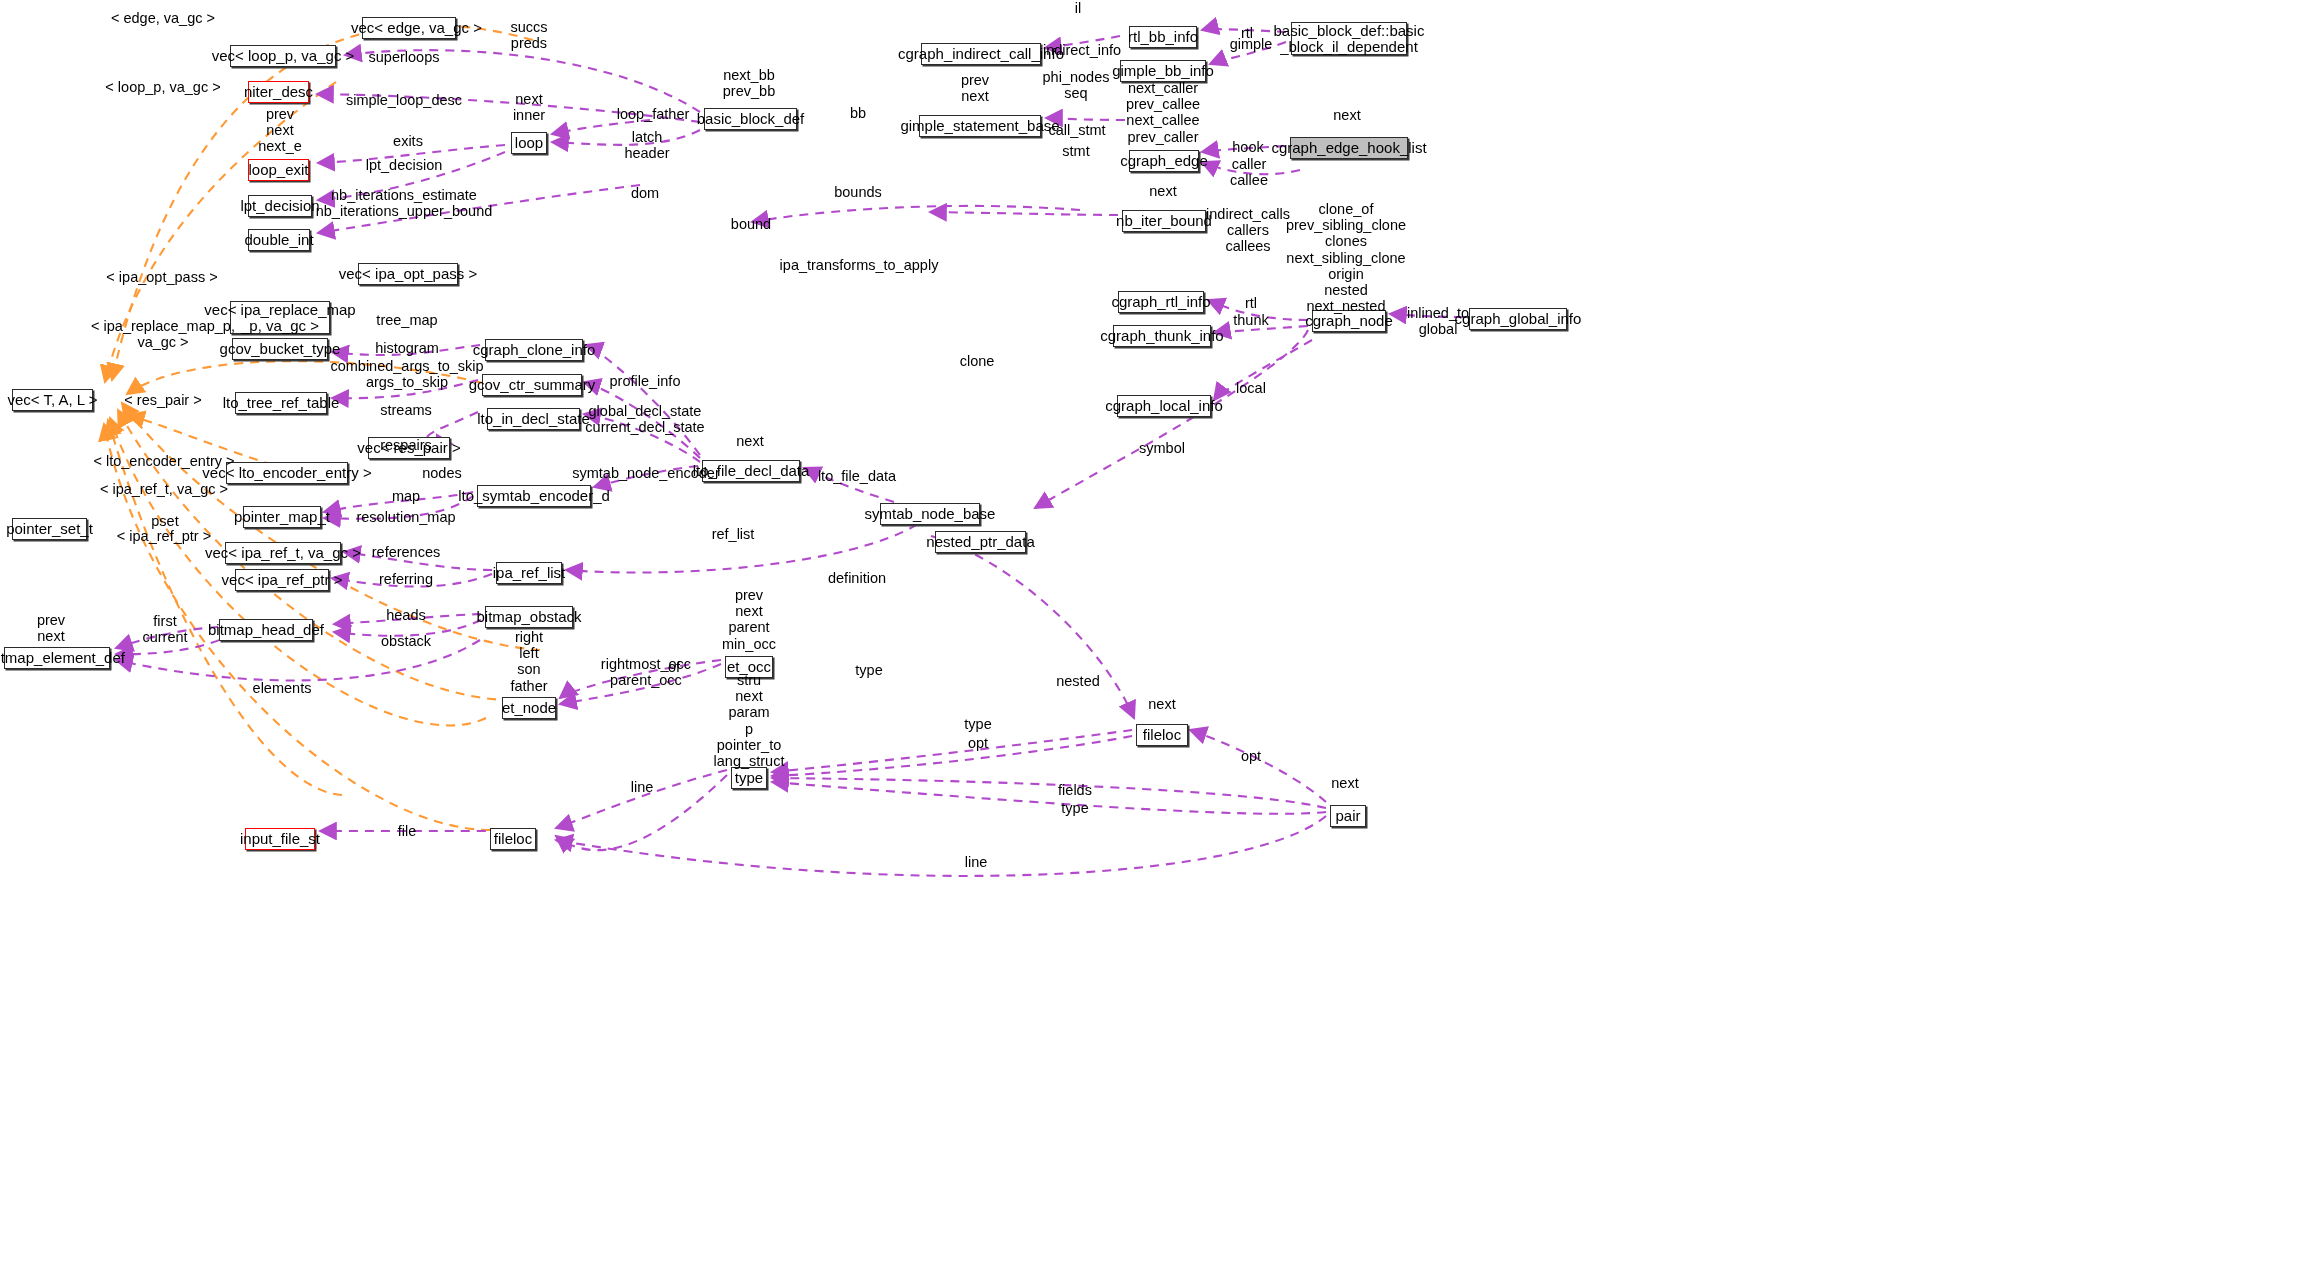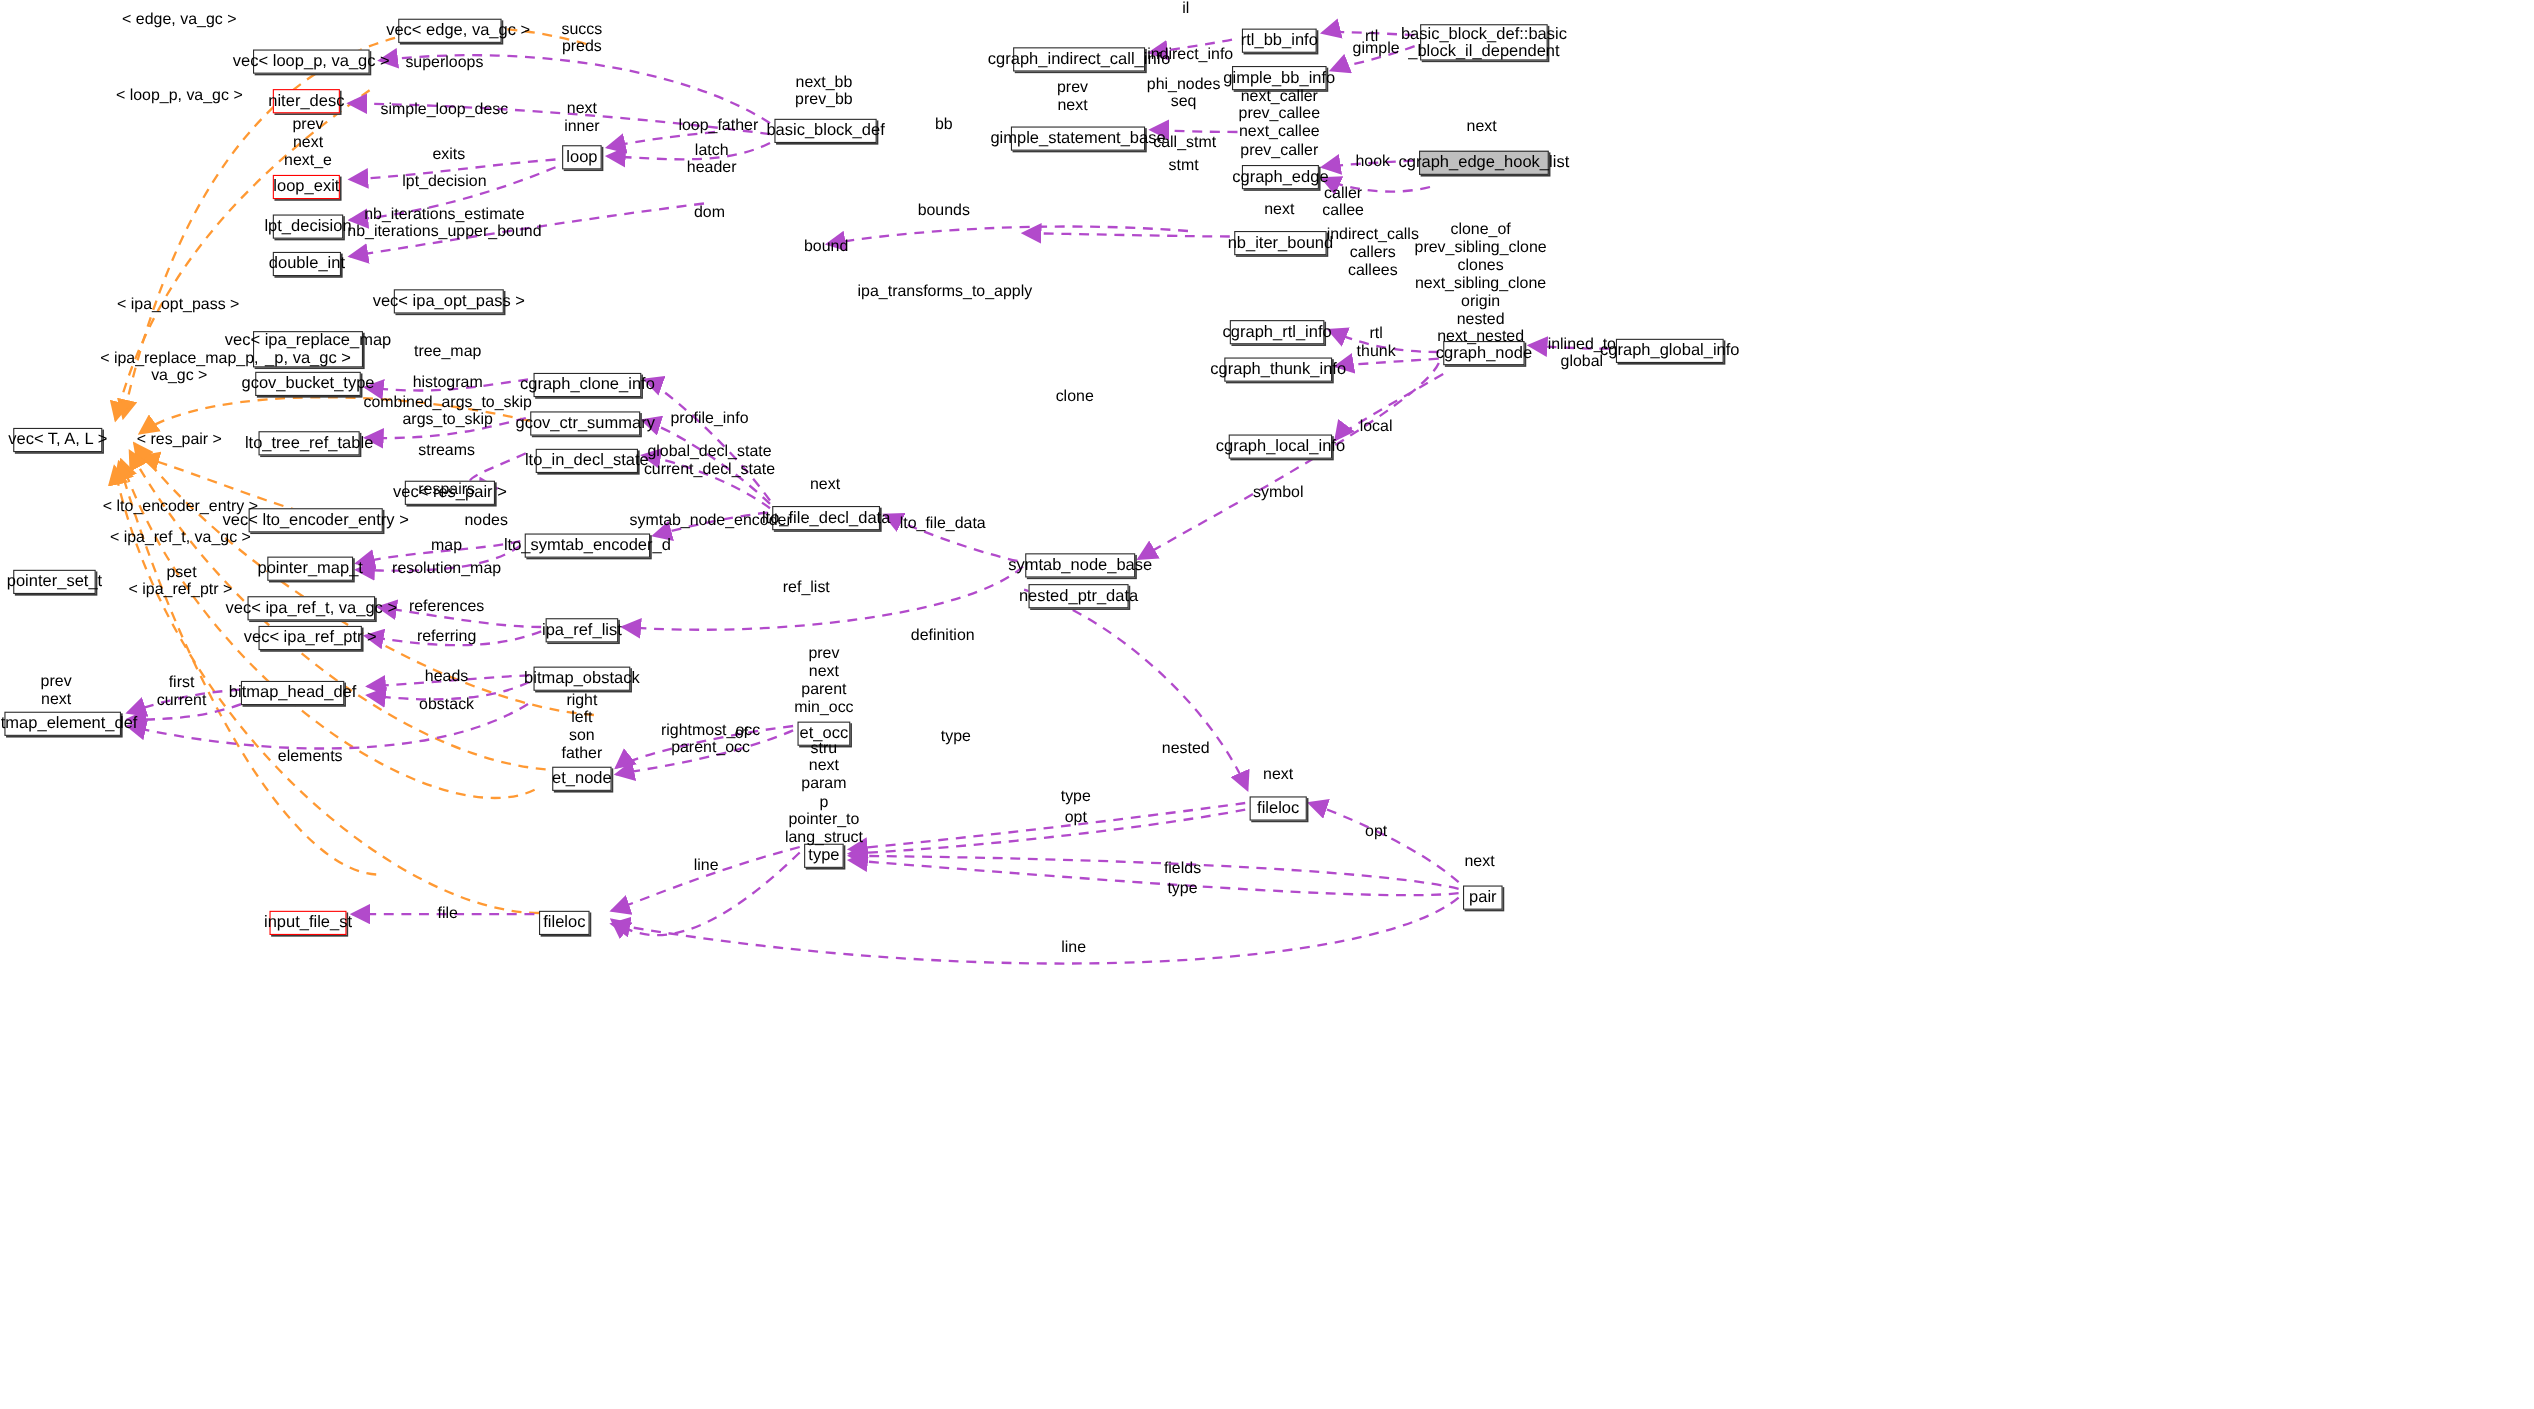--- a/index.html
+++ b/index.html
@@ -119,21 +119,21 @@
     <div class="node" style="left: 487px; top: 408px; width: 93px; height: 22px;">lto_in_decl_state</div>
     <div class="node" style="left: 702px; top: 460px; width: 98px; height: 22px;">lto_file_decl_data</div>
     <div class="node" style="left: 477px; top: 485px; width: 114px; height: 22px;">lto_symtab_encoder_d</div>
     <div class="node" style="left: 496px; top: 562px; width: 66px; height: 22px;">ipa_ref_list</div>
     <div class="node" style="left: 485px; top: 606px; width: 88px; height: 22px;">bitmap_obstack</div>
     <div class="node" style="left: 725px; top: 656px; width: 48px; height: 22px;">et_occ</div>
     <div class="node" style="left: 502px; top: 697px; width: 54px; height: 22px;">et_node</div>
     <div class="node" style="left: 731px; top: 767px; width: 36px; height: 22px;">type</div>
     <div class="node" style="left: 490px; top: 828px; width: 46px; height: 22px;">fileloc</div>
     <div class="node red" style="left: 245px; top: 828px; width: 70px; height: 22px;">input_file_st</div>
-    <div class="node" style="left: 932px; top: 503px; width: 100px; height: 22px;">symtab_node_base</div>
+    <div class="node" style="left: 880px; top: 503px; width: 100px; height: 22px;">symtab_node_base</div>
     <div class="node" style="left: 935px; top: 531px; width: 91px; height: 22px;">nested_ptr_data</div>
     <div class="node" style="left: 1136px; top: 724px; width: 52px; height: 22px;">fileloc</div>
     <div class="node" style="left: 1330px; top: 805px; width: 36px; height: 22px;">pair</div>
     <div class="node" style="left: 921px; top: 43px; width: 120px; height: 22px;">cgraph_indirect_call_info</div>
     <div class="node" style="left: 919px; top: 115px; width: 122px; height: 22px;">gimple_statement_base</div>
     <div class="node" style="left: 1129px; top: 26px; width: 68px; height: 22px;">rtl_bb_info</div>
     <div class="node" style="left: 1120px; top: 60px; width: 86px; height: 22px;">gimple_bb_info</div>
     <div class="node" style="left: 1129px; top: 150px; width: 70px; height: 22px;">cgraph_edge</div>
     <div class="node" style="left: 1122px; top: 210px; width: 84px; height: 22px;">nb_iter_bound</div>
     <div class="node" style="left: 1291px; top: 22px; width: 116px; height: 33px;">basic_block_def::basic
@@ -241,21 +241,21 @@
 next</div>
     <div class="elabel" style="left: 1076px; top: 85px;">phi_nodes
 seq</div>
     <div class="elabel" style="left: 1077px; top: 130px;">call_stmt</div>
     <div class="elabel" style="left: 1076px; top: 151px;">stmt</div>
     <div class="elabel" style="left: 1163px; top: 112px;">next_caller
 prev_callee
 next_callee
 prev_caller</div>
     <div class="elabel" style="left: 1248px; top: 147px;">hook</div>
-    <div class="elabel" style="left: 1221px; top: 172px; margin-top: 12px;">caller
+    <div class="elabel" style="left: 1249px; top: 172px;">caller
 callee</div>
     <div class="elabel" style="left: 1347px; top: 115px;">next</div>
     <div class="elabel" style="left: 1163px; top: 191px;">next</div>
     <div class="elabel" style="left: 1248px; top: 230px;">indirect_calls
 callers
 callees</div>
     <div class="elabel" style="left: 1346px; top: 258px;">clone_of
 prev_sibling_clone
 clones
 next_sibling_clone

